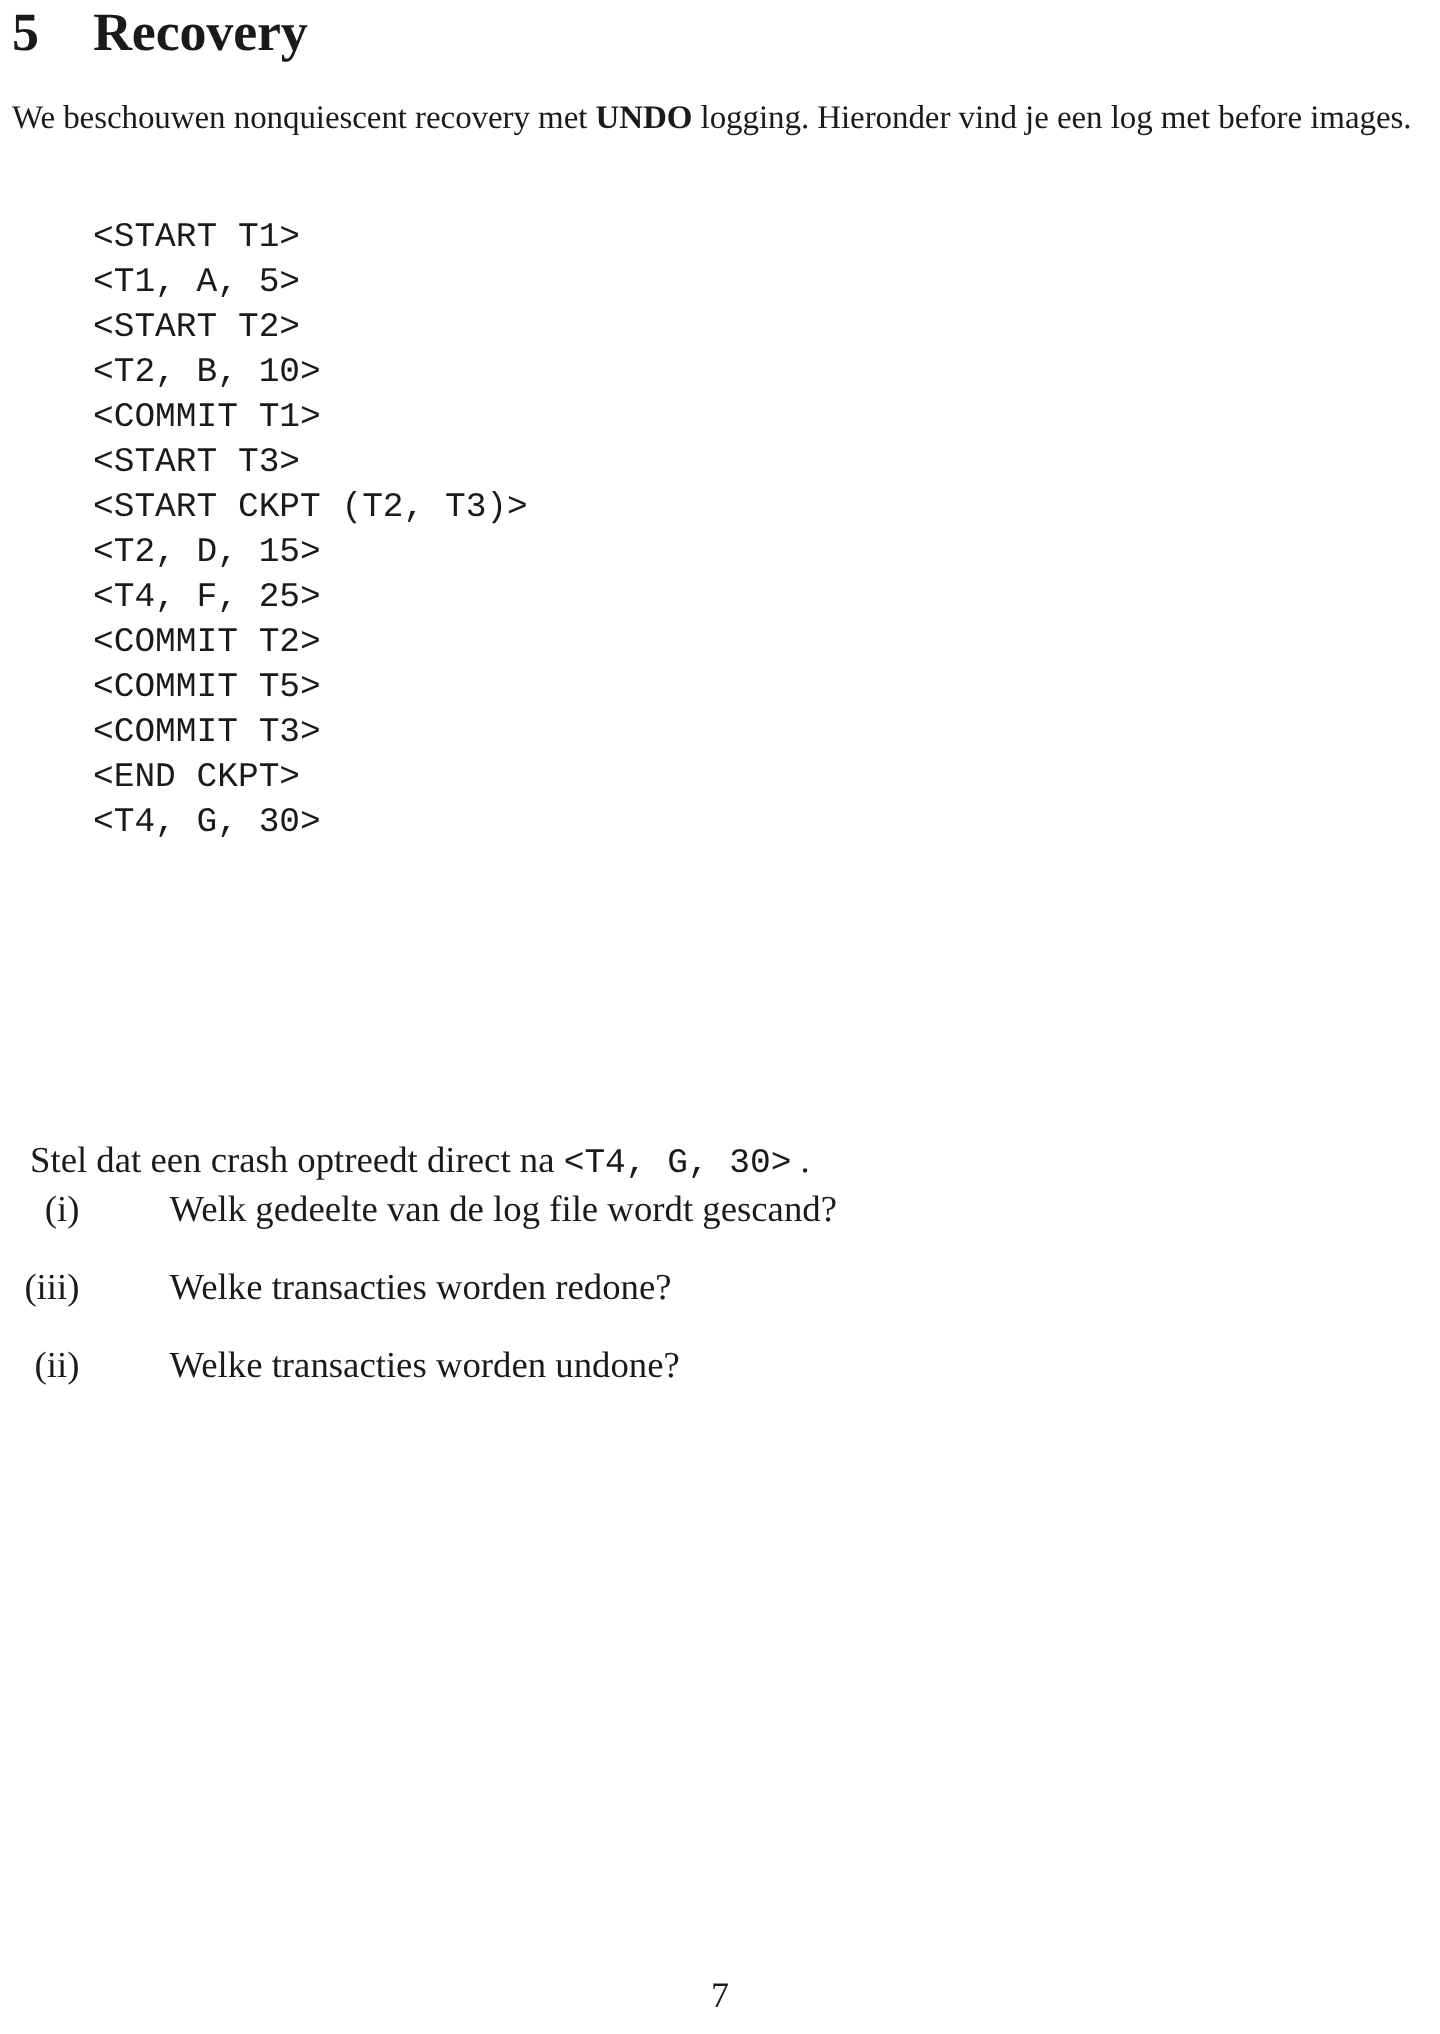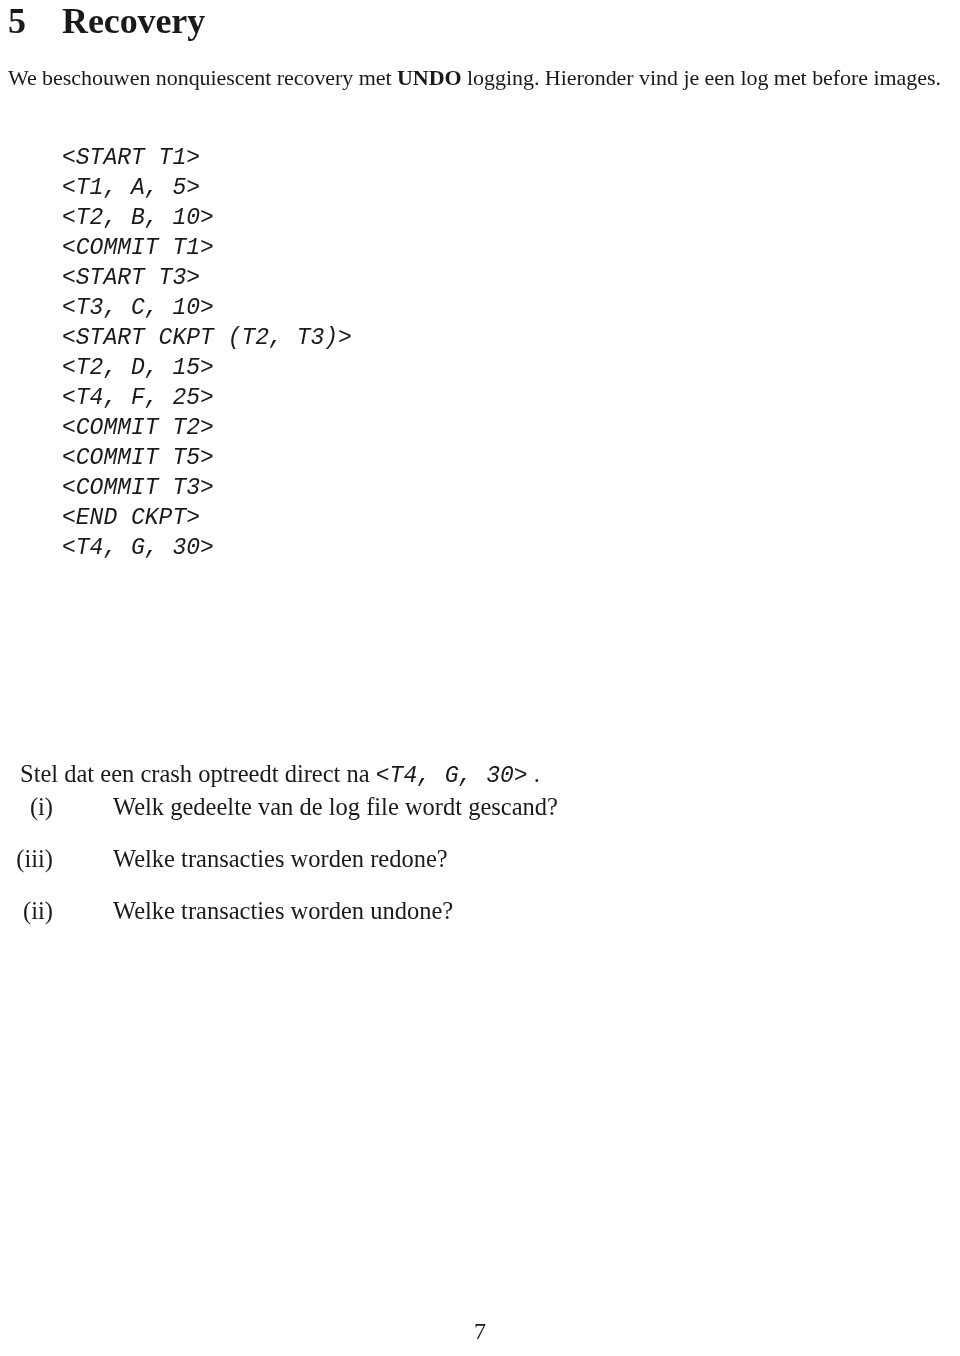--- a/index.html
+++ b/index.html
@@ -65,21 +65,20 @@
   }
   .body-par .strong {
     font-weight: bold;
   }
 
   
   .mono,
   .log-line {
     font-family: "Liberation Mono", "DejaVu Sans Mono", monospace;
     letter-spacing: 0px;
-    font-style: italic;
   }
   .mono {
     font-size: 23px;
   }
 
   
   .log-block {
     margin: 0;
     padding: 0;
     list-style: none;
@@ -154,24 +153,24 @@
   <h1 class="section-heading">
     <span class="section-number">5</span>
       <span class="section-title">Recovery</span>
   </h1>
 
   <p class="body-par intro"><span>We beschouwen nonquiescent recovery met </span><span class="strong">UNDO</span><span> logging. Hieronder vind je een log met before images.</span></p>
 
   <div class="log-block">
       <div class="log-line">&lt;START T1&gt;</div>
       <div class="log-line">&lt;T1, A, 5&gt;</div>
+      <div class="log-line">&lt;START T2&gt;</div>
       <div class="log-line">&lt;T2, B, 10&gt;</div>
       <div class="log-line">&lt;COMMIT T1&gt;</div>
       <div class="log-line">&lt;START T3&gt;</div>
-      <div class="log-line">&lt;T3, C, 10&gt;</div>
       <div class="log-line">&lt;START CKPT (T2, T3)&gt;</div>
       <div class="log-line">&lt;T2, D, 15&gt;</div>
       <div class="log-line">&lt;T4, F, 25&gt;</div>
       <div class="log-line">&lt;COMMIT T2&gt;</div>
       <div class="log-line">&lt;COMMIT T5&gt;</div>
       <div class="log-line">&lt;COMMIT T3&gt;</div>
       <div class="log-line">&lt;END CKPT&gt;</div>
       <div class="log-line">&lt;T4, G, 30&gt;</div>
     </div>
 

